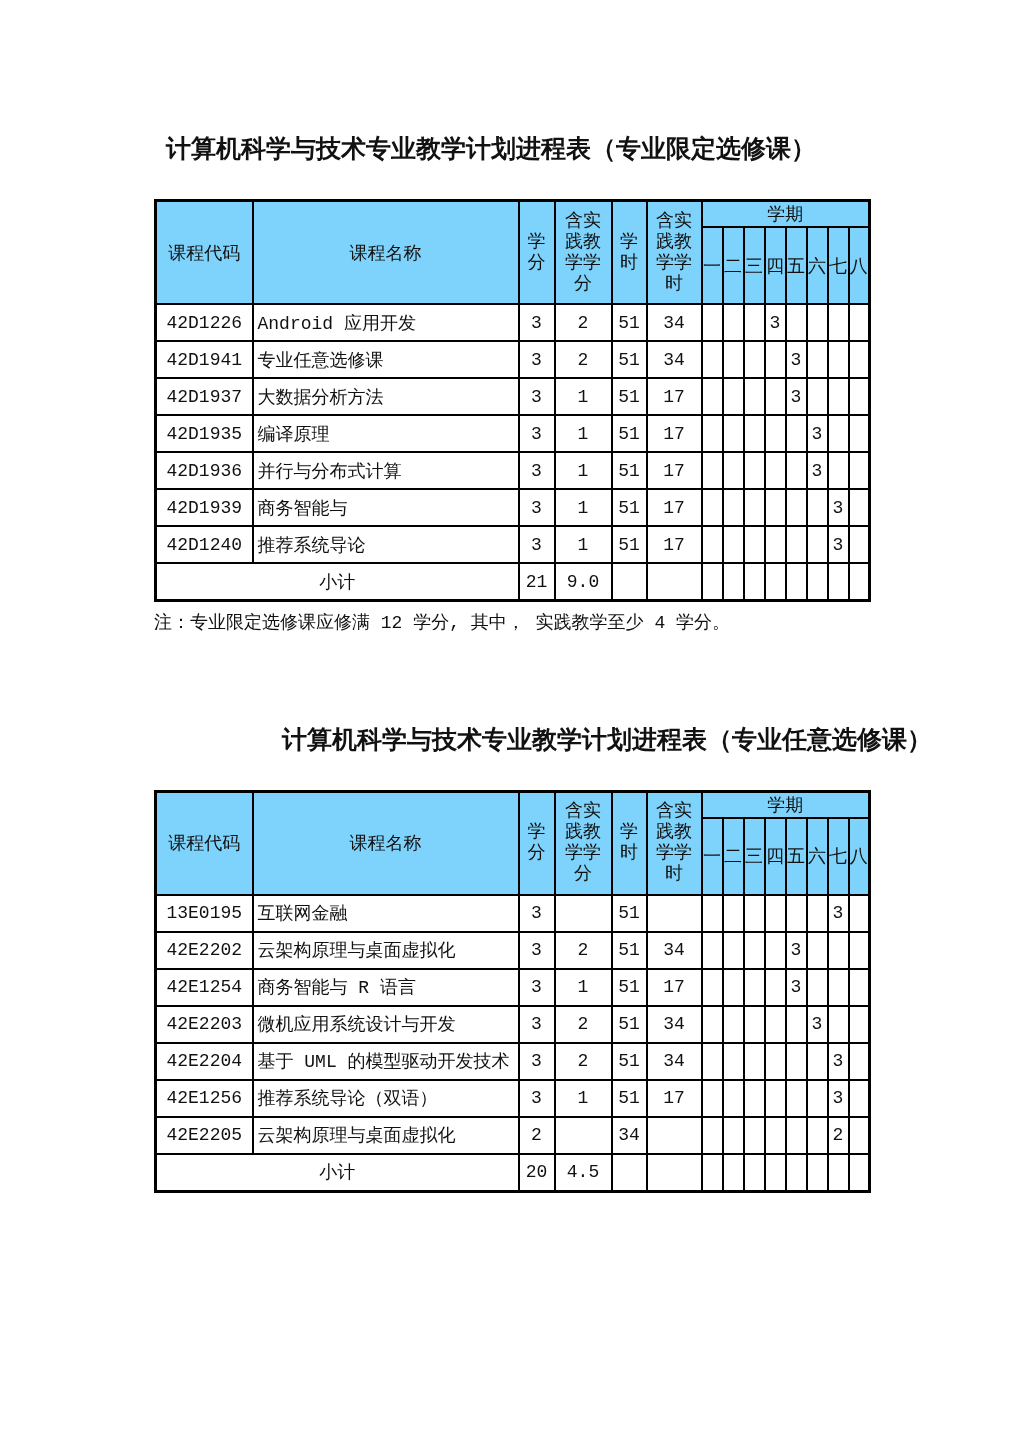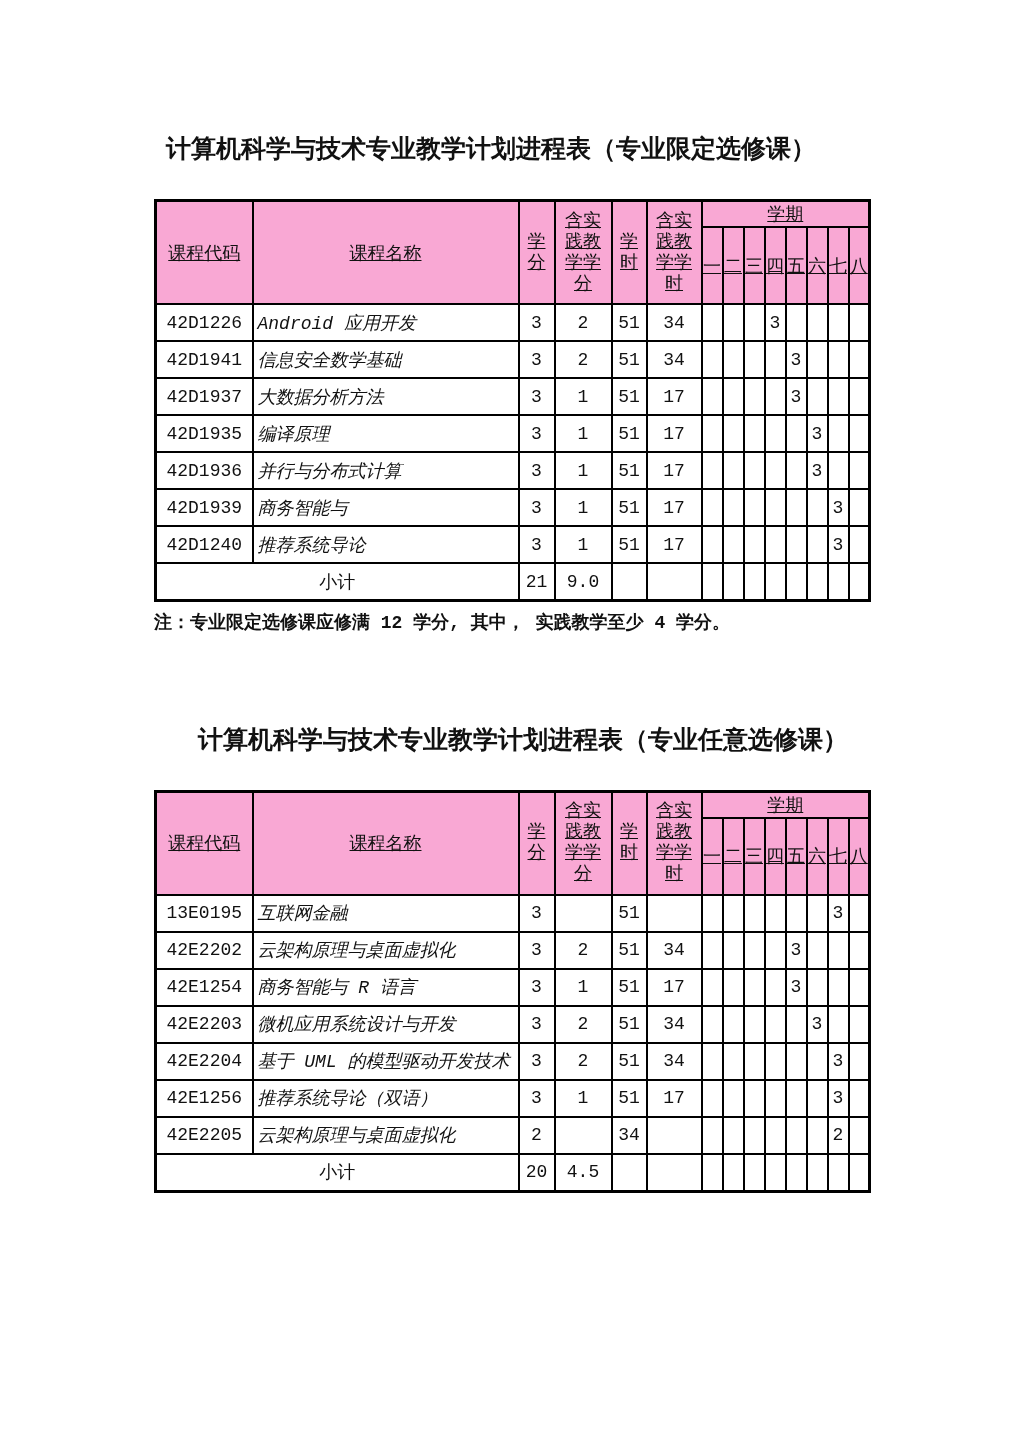--- a/index.html
+++ b/index.html
@@ -13,55 +13,53 @@
     color: #111111;
   }
   .title {
     font-weight: 700;
     font-size: 25px;
     line-height: 1.25;
     white-space: nowrap;
     margin: 0;
   }
   .t1 { margin: 135px 0 8px 166px; }
-  .t2 { margin: 90px 8px 0 198px; }
+  .t2 { margin: 90px 8px 0 198px; text-align: center; }
   table.curriculum {
     border-collapse: collapse;
     table-layout: fixed;
     width: 714px;
     margin: 33px 0 0 154px;
     border: 3px solid #000000;
   }
   .curriculum th, .curriculum td {
     border: 2px solid #000000;
     padding: 0;
     text-align: center;
     vertical-align: middle;
     font-weight: 400;
     font-size: 18px;
     overflow: hidden;
   }
-  .curriculum thead th { background: #f9a8d4; text-decoration: underline; }
+  .curriculum thead th { background: #7dd3fc; }
   tr.h1 { height: 25px; }
   tr.h2 { height: 77px; }
   .pre { white-space: pre-line; line-height: 1.17; }
   .curriculum tbody td { height: 35px; background: #ffffff; }
   td.name {
     text-align: left;
     padding-left: 4px;
     white-space: nowrap;
-    font-style: italic;
   }
   .bold { font-weight: 700; }
   .note {
     font-size: 18px;
     line-height: 1.3;
     margin: 10px 0 0 154px;
     white-space: nowrap;
-    font-weight: bold;
   }
 </style>
 </head>
 <body>
 
 <div>
 
   <div>
     <h1 class="title t1">计算机科学与技术专业教学计划进程表（专业限定选修课）</h1>
 
@@ -123,21 +121,21 @@
           <td></td>
           <td></td>
           <td>3</td>
           <td></td>
           <td></td>
           <td></td>
           <td></td>
         </tr>
         <tr>
           <td>42D1941</td>
-          <td class="name">信息安全数学基础</td>
+          <td class="name">专业任意选修课</td>
           <td>3</td>
           <td>2</td>
           <td>51</td>
           <td>34</td>
           <td></td>
           <td></td>
           <td></td>
           <td></td>
           <td>3</td>
           <td></td>

